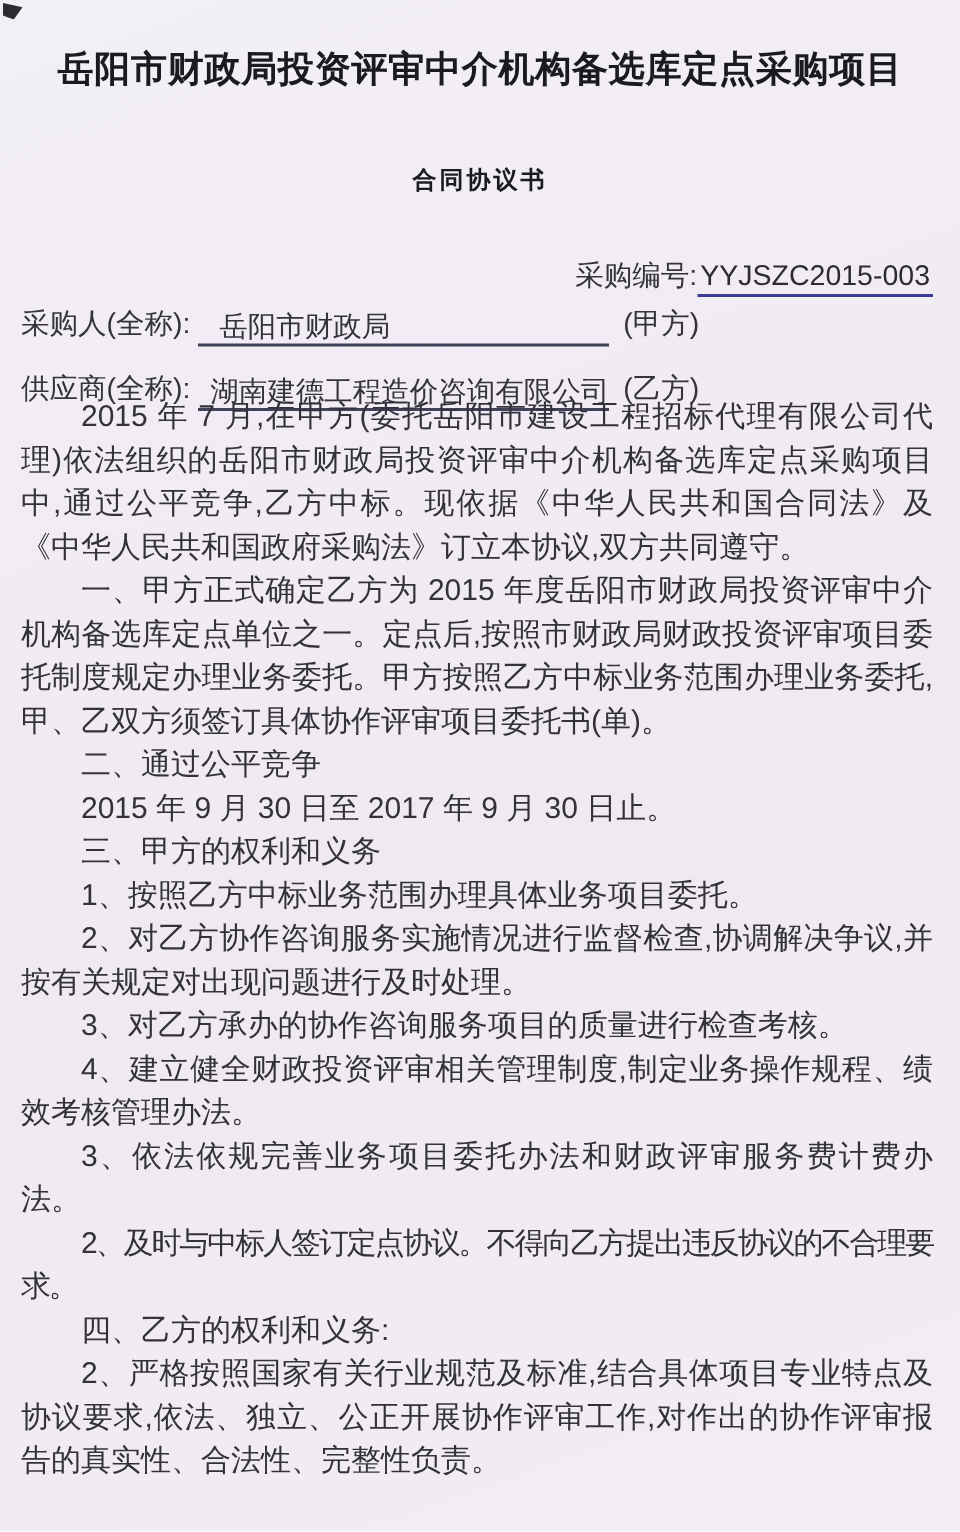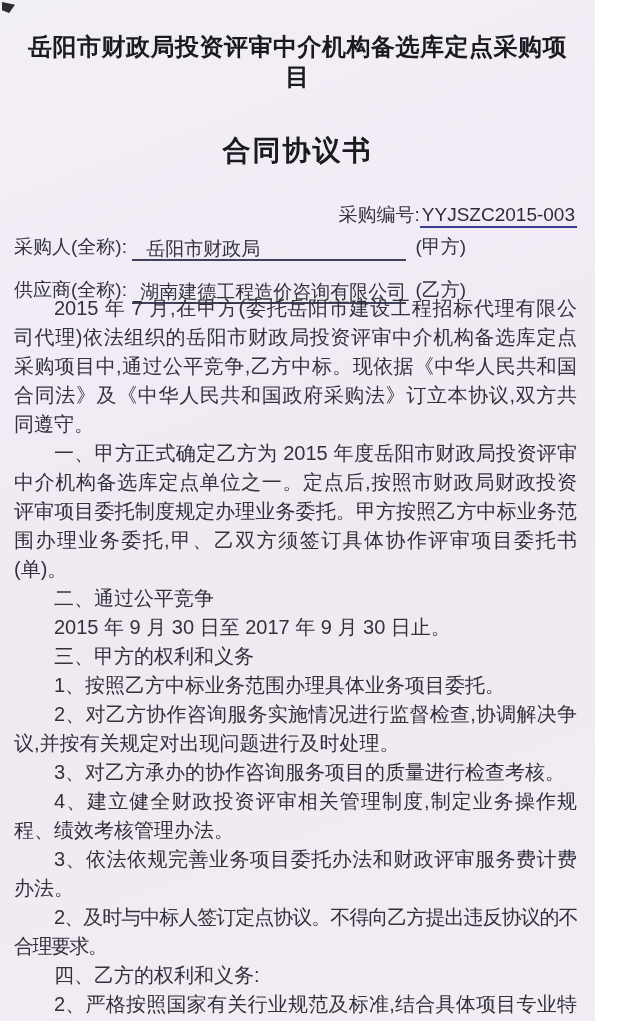--- a/index.html
+++ b/index.html
@@ -1,39 +1,39 @@
 <!DOCTYPE html>
 <html><head>
 <meta charset="utf-8">
 <style>
   html,body { margin:0; padding:0; }
   .page {
     position:relative;
-    width:595px; height:1021px;
+    width:640px; height:1021px;
     overflow:hidden;
     background: linear-gradient(160deg, #f3eff7 0%, #efe9f2 55%, #f2edf5 100%);
     font-family:"Liberation Sans", sans-serif;
     color:#2e2d35;
     box-sizing:border-box;
   }
   .scan-mark {
     position:absolute; left:2px; top:2px;
     width:13px; height:11px;
     background:#17161c;
     clip-path:polygon(0 0, 100% 25%, 55% 100%, 0 75%);
     opacity:.9;
   }
   .doc-title {
     margin:32px 18px 0 18px;
     font-size:24px; line-height:30px; font-weight:700;
     text-align:center; color:#1b1a21; letter-spacing:0.5px;
   }
   .doc-subtitle {
     margin:44px 0 0 0;
-    font-size:28px; line-height:30px; font-weight:700;
+    font-size:16px; line-height:30px; font-weight:700;
     text-align:center; color:#1b1a21; letter-spacing:2px;
   }
   .proc-row {
     margin:38px 18px 0 0;
     text-align:right;
     font-size:19px; line-height:22px; color:#34333c;
   }
   .proc-val {
     border-bottom:2px solid #3c3c92;
     padding:0 2px 1px 2px;

